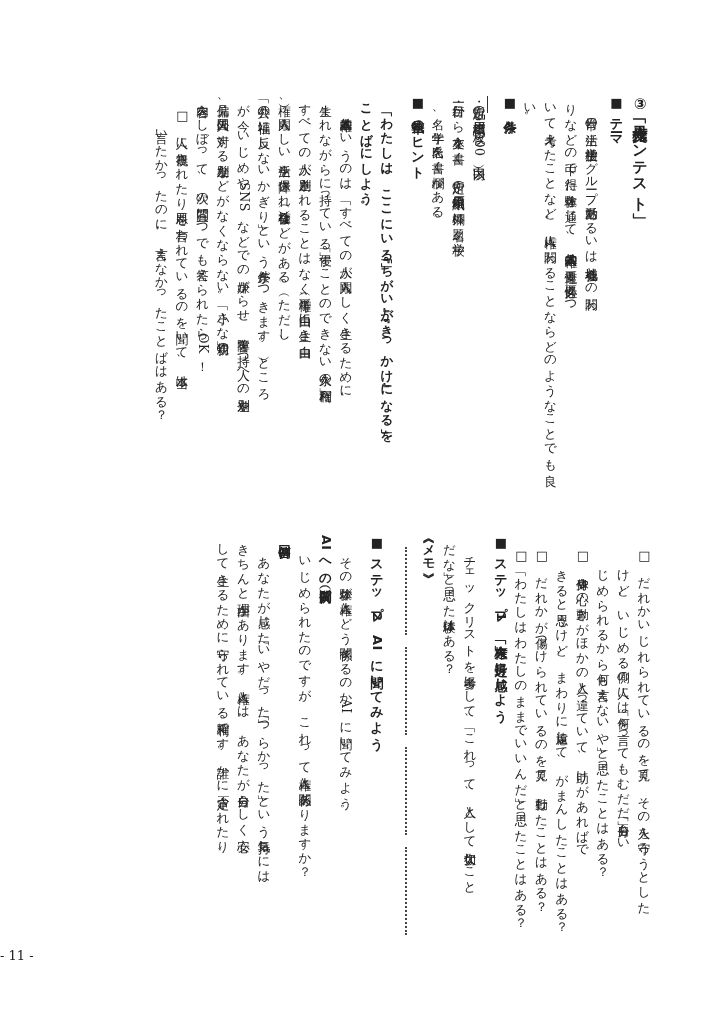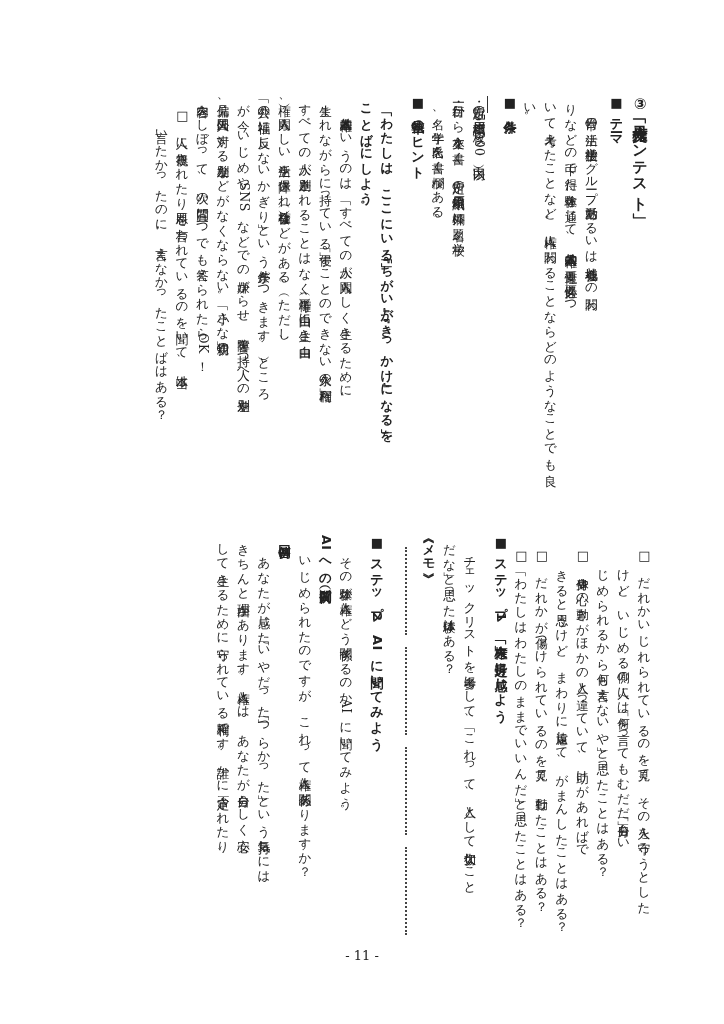--- a/index.html
+++ b/index.html
@@ -13,21 +13,21 @@
   .title { font-family: "DejaVu Sans", "Liberation Sans", sans-serif; font-weight: bold; font-size: 15px; line-height: 28px; }
   .heading { font-family: "DejaVu Sans", "Liberation Sans", sans-serif; font-weight: bold; font-size: 13px; margin-left: 10px; }
   .heading.first { margin-left: 4px; }
   .bold { font-family: "DejaVu Sans", "Liberation Sans", sans-serif; font-weight: bold; }
   .indent1 { padding-top: 13px; }
   .indent2 { padding-top: 26px; }
   .underline { border-right: 1px solid #333; }
   .memo-lines { display: flex; flex-direction: row-reverse; margin-left: 6px; }
   .dotline { width: 0; height: 380px; border-left: 2px dotted #444; margin: 12px 12px 0 12px; }
   .checkbox { display: inline-block; font-size: 13px; }
-  .page-num { position: absolute; top: 948px; left: 0; width: 724px; text-align: center;
+  .page-num { position: absolute; top: 948px; left: 0; width: 724px; text-align: left;
               font-size: 13px; font-family: "DejaVu Serif", "Liberation Serif", serif; }
 </style>
 </head>
 <body>
 
 <div class="block upper">
   <span class="col title">
     <span>③</span><span>「人権作文コンテスト」</span>
   </span>
 

